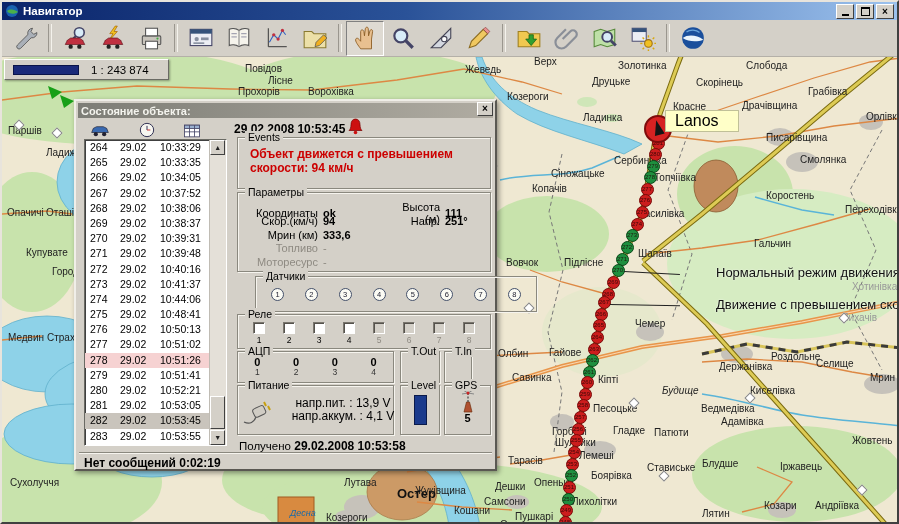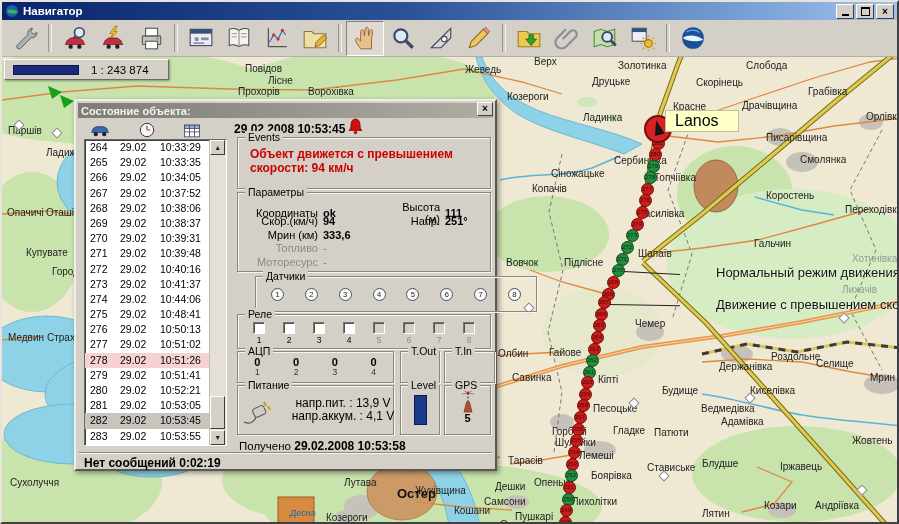--- a/index.html
+++ b/index.html
@@ -25,21 +25,21 @@
   #scalebar{position:absolute;left:2px;top:57px;width:163px;height:19px;background:#d4d0c8;z-index:25;
     border:1px solid;border-color:#fff #6a6a64 #6a6a64 #fff;display:flex;align-items:center;box-shadow:1px 1px 2px rgba(0,0,0,.35);}
   #scalebar .bar{width:64px;height:8px;background:#1a2a7a;margin-left:8px;border:1px solid #0a144a;}
   #scalebar .stext{font-size:11.5px;margin-left:12px;color:#000;}
   
   #map{position:absolute;left:0;top:0;width:899px;height:524px;z-index:1;}
   #mapsvg{position:absolute;left:0;top:0;}
   .glabel{position:absolute;font-size:10px;color:#222;white-space:nowrap;line-height:10px;}
   .glabel.city{font-size:13px;font-weight:bold;color:#111;}
   .glabel.river{color:#1a6aa8;font-style:italic;font-size:9px;}
-  .glabel.faint{color:#999;}
+  .glabel.faint{color:#999;margin-top:28px;}
   .diamond{position:absolute;width:6px;height:6px;background:#fff;border:1px solid #888;transform:rotate(45deg);}
   .dot{position:absolute;width:13px;height:13px;border-radius:50%;box-sizing:border-box;
     display:flex;align-items:center;justify-content:center;}
   .dr{background:#cc1d1d;border:1.5px solid #7a0a0a;}
   .dg{background:#1f8f3f;border:1.5px solid #0a4a1a;}
   .dotn{font-size:6px;color:rgba(30,0,0,.8);line-height:6px;}
   #marker{position:absolute;left:642px;top:113px;width:28px;height:28px;border-radius:50%;
     background:#d62222;border:2px solid #7e0c0c;box-sizing:border-box;}
   #marker .arr{position:absolute;left:7px;top:3px;width:0;height:0;border-left:5px solid transparent;
     border-right:5px solid transparent;border-bottom:15px solid #151515;transform:rotate(-14deg);}
@@ -96,21 +96,21 @@
     box-shadow:inset 1px 1px 0 #55524c;box-sizing:border-box;}
   .rcheck.roff{background:#d4d0c8;}
   .rnum{font-size:8.5px;color:#000;margin-top:1px;}
   .rnum.roff-t{color:#8e8a82;}
   #adbox{left:161px;top:250px;width:157px;height:32px;}
   #adc-columns{display:flex;justify-content:space-around;padding-top:5px;}
   .adccol{display:flex;flex-direction:column;align-items:center;}
   .adcv{font-size:11px;font-weight:bold;line-height:11px;}
   .adcn{font-size:8.5px;color:#333;line-height:9px;}
   #toutbox{left:324px;top:250px;width:40px;height:32px;}
-  #tinbox{left:368px;top:250px;width:51px;height:32px;}
+  #tinbox{left:368px;top:250px;width:28px;height:32px;}
   #pwbox{left:161px;top:284px;width:157px;height:50px;}
   #pwlines{position:absolute;left:48px;top:11px;width:114px;text-align:center;font-size:12px;color:#000;line-height:13px;}
   #plug{position:absolute;left:4px;top:12px;width:30px;height:28px;}
   #lvbox{left:324px;top:284px;width:40px;height:50px;}
   #lvbar{width:11px;height:28px;background:#1a3a8c;border:1px solid #0a1a4a;margin:9px auto 0 auto;}
   #gpsbox{left:368px;top:284px;width:47px;height:50px;}
   #gpsant{display:block;margin:3px auto 0 auto;width:20px;height:24px;}
   #gpsval{text-align:center;font-size:11px;font-weight:bold;line-height:11px;}
   #received{position:absolute;left:163px;top:338px;font-size:11.5px;color:#000;}
   #received b{font-size:12px;}
@@ -266,21 +266,21 @@
         <div class="glabel faint" style="left: 850px; top: 252px;">Хотинівка</div>
         <div class="glabel faint" style="left: 840px; top: 283px;">Лихачів</div>
         <div class="glabel" style="left: 636px; top: 247px;">Шапаїв</div>
         <div class="glabel" style="left: 504px; top: 256px;">Вовчок</div>
         <div class="glabel" style="left: 562px; top: 256px;">Підлісне</div>
         <div class="glabel" style="left: 633px; top: 317px;">Чемер</div>
         <div class="glabel" style="left: 496px; top: 347px;">Олбин</div>
         <div class="glabel" style="left: 547px; top: 346px;">Гайове</div>
         <div class="glabel" style="left: 510px; top: 371px;">Савинка</div>
         <div class="glabel" style="left: 596px; top: 373px;">Кіпті</div>
-        <div class="glabel" style="left: 660px; top: 384px;">Будище</div>
+        <div class="glabel" style="left: 660px; top: 384px; font-style: italic;">Будище</div>
         <div class="glabel" style="left: 591px; top: 402px;">Песоцьке</div>
         <div class="glabel" style="left: 550px; top: 425px;">Горбові</div>
         <div class="glabel" style="left: 611px; top: 424px;">Гладке</div>
         <div class="glabel" style="left: 652px; top: 426px;">Патюти</div>
         <div class="glabel" style="left: 553px; top: 436px;">Шуляйки</div>
         <div class="glabel" style="left: 577px; top: 449px;">Лемеші</div>
         <div class="glabel" style="left: 506px; top: 454px;">Тарасів</div>
         <div class="glabel" style="left: 645px; top: 461px;">Ставиське</div>
         <div class="glabel" style="left: 589px; top: 469px;">Боярівка</div>
         <div class="glabel" style="left: 532px; top: 476px;">Опеньки</div>

